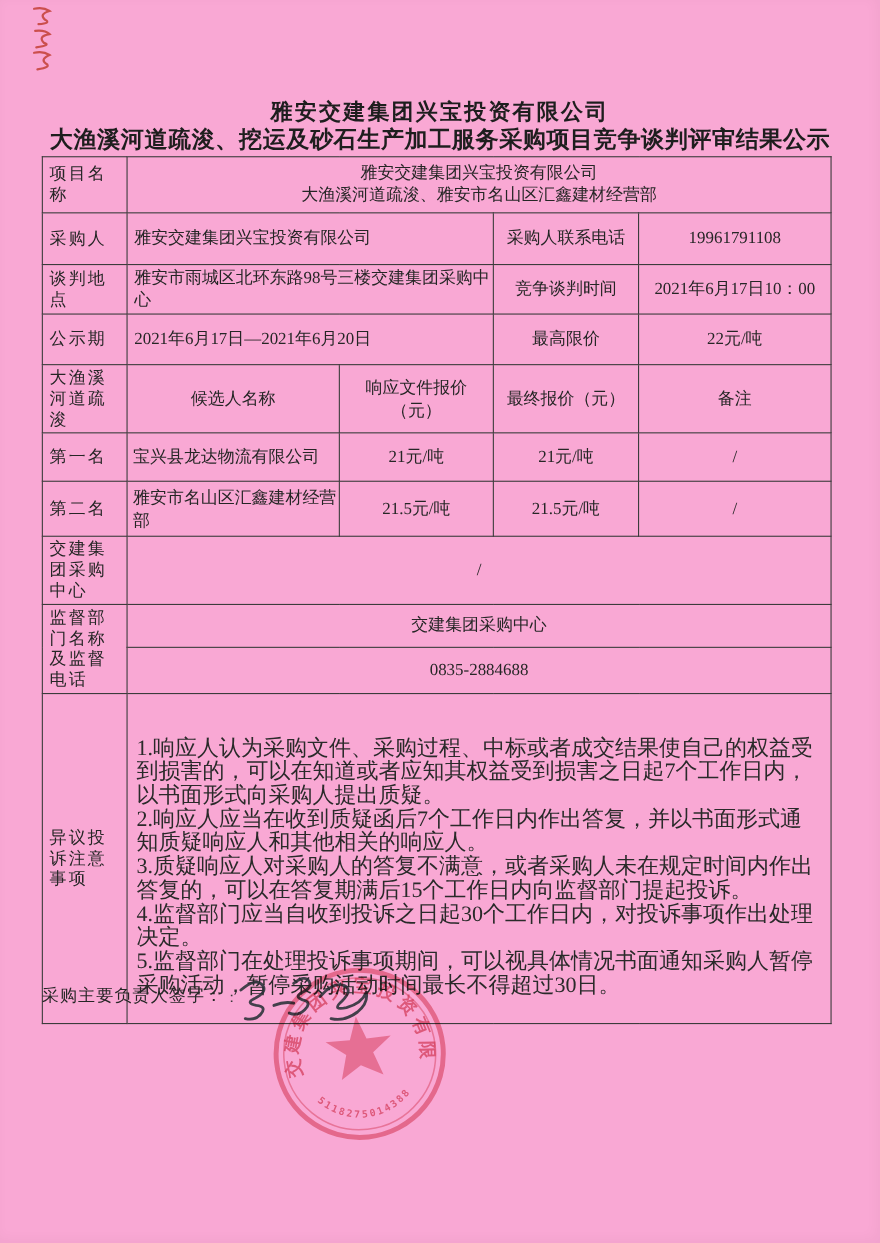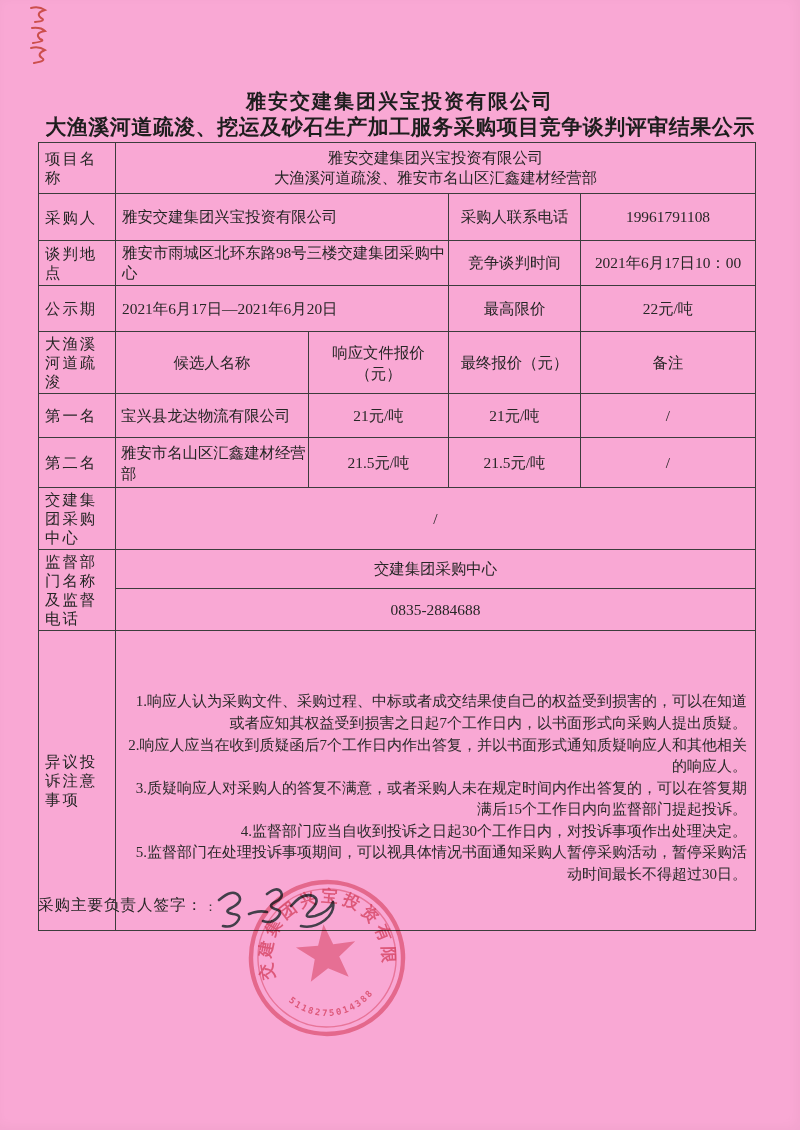--- a/index.html
+++ b/index.html
@@ -15,21 +15,21 @@
             font-size:21px; font-weight:600; letter-spacing:0.5px; color:#1e1e1e; white-space:nowrap; }
 
   table.doc { position:absolute; left:38px; top:142px; width:717px; border-collapse:collapse; table-layout:fixed; }
   table.doc td { border:1px solid #3c3c3c; font-size:15.4px; color:#262626; vertical-align:middle; overflow:hidden; }
   td.lbl { text-align:left; padding:2px 2px 2px 6px; letter-spacing:2px; line-height:19px;margin-left:24px; }
   td.val-left { text-align:left; padding:2px 2px 2px 6px; line-height:20px; }
   td.center { text-align:center; padding:2px; line-height:20px; }
   td.name-cell { text-align:left; padding:2px 2px 2px 5px; line-height:21px; }
   td.bid-header { text-align:center; padding:2px 20px; line-height:21px; }
   td.notice { text-align:left; padding:24px 8px 8px 8px; }
-  .notice-item { font-size:15px; line-height:21.6px; color:#2a2a2a;text-align:right; }
+  .notice-item { font-size:20px; line-height:21.6px; color:#2a2a2a; }
 
   tr.r1  td { height:51px; }
   tr.r2  td { height:47px; }
   tr.r3  td { height:36px; }
   tr.r4  td { height:46px; }
   tr.r5  td { height:49px; }
   tr.r6  td { height:44px; }
   tr.r7  td { height:50px; }
   tr.r8  td { height:44px; }
   tr.r9a td { height:35px; }

